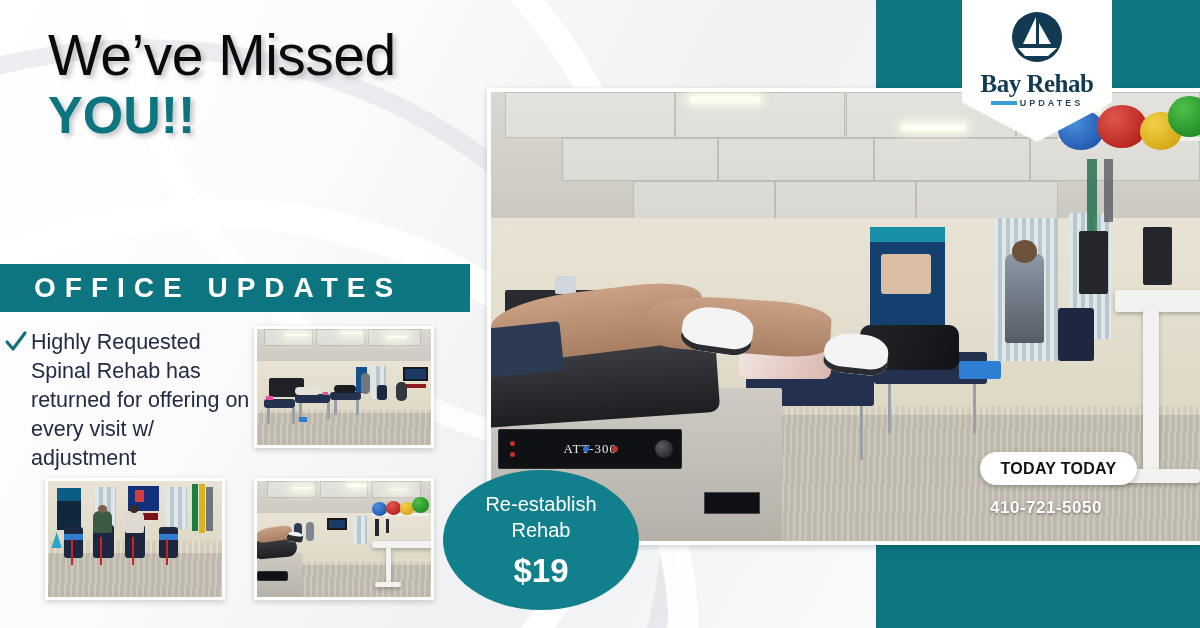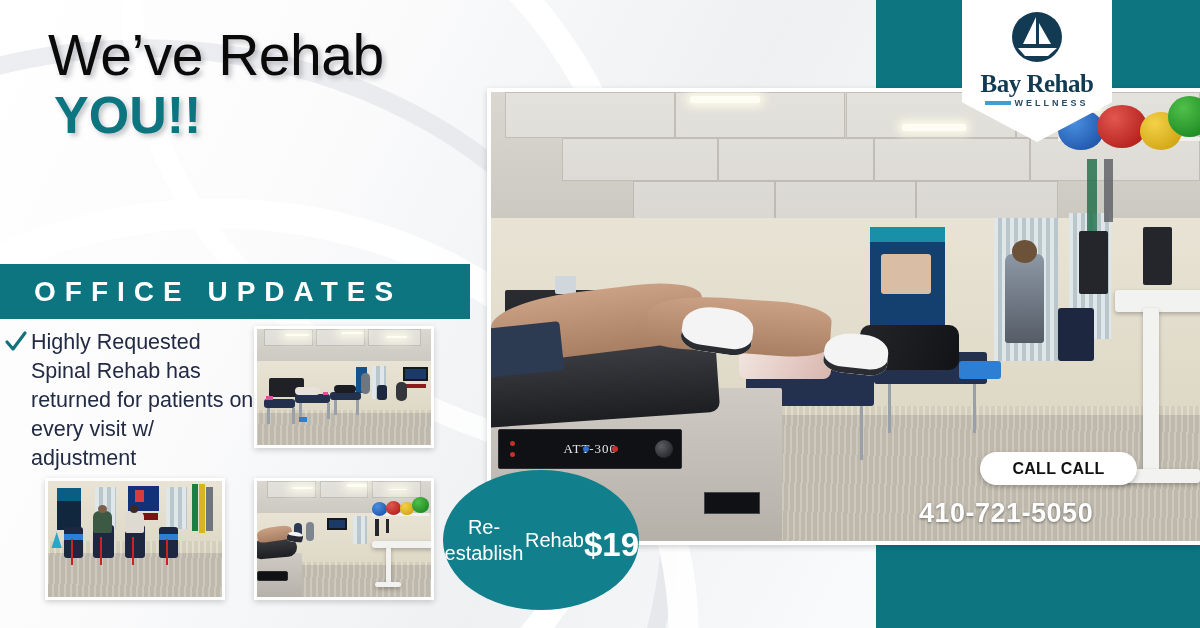--- a/index.html
+++ b/index.html
@@ -54,30 +54,29 @@
   }
   .h-line1 {
     font-size:57px; line-height:62px; font-weight:400; color:#0a0a0a;
     letter-spacing:-.5px;
     text-shadow:3px 3px 5px rgba(120,120,128,.45);
   }
   .h-line2 {
     font-size:52px; line-height:58px; font-weight:700; color:#0d7580;
     letter-spacing:0px;
     text-shadow:3px 3px 5px rgba(120,125,130,.45);
-    margin-left:6px;
   }
   .subcopy {
     position:absolute; left:48px; top:155px; width:392px;
     font-size:19.5px; line-height:28.5px; color:#15161a; font-weight:400;
   }
 
   
   .updates-bar {
-    position:absolute; left:0; top:264px; width:470px; height:55px;
+    position:absolute; left:0; top:264px; width:470px; height:48px;
     background:#0d7580;
     display:flex; align-items:center;
   }
   .updates-bar span {
     color:#ffffff; font-size:28px; font-weight:700;
     letter-spacing:9px; padding-left:34px;
   }
 
   
   .bullet {
@@ -156,37 +155,37 @@
               border-radius:40% 30% 25% 20%; }
   .shoe { position:absolute; background:#f4f4f4; border-radius:45% 40% 30% 30%;
           box-shadow:inset 0 -6px 0 #2a2c31; }
   .desk-white { position:absolute; background:#f2f2f0; border-radius:3px;
                 box-shadow:0 2px 4px rgba(0,0,0,.25); }
 
   
   .price-circle {
     position:absolute; left:443px; top:470px; width:196px; height:140px;
     background:#12808c; border-radius:50%;
-    display:flex; flex-direction:row; align-items:center; justify-content:flex-start;
+    display:flex; flex-direction:column; align-items:center; justify-content:center;
     color:#fff;
   }
   .price-top { font-size:20px; line-height:26px; font-weight:400; text-align:center; }
   .price-amt { font-size:33px; font-weight:700; line-height:38px; margin-top:9px; }
 
   
   .call-pill {
     position:absolute; left:980px; top:452px; width:157px; height:33px;
     background:#fff; border-radius:17px;
     display:flex; align-items:center; justify-content:center;
     box-shadow:0 2px 5px rgba(0,0,0,.25);
   }
   .call-pill span { font-size:16px; font-weight:700; color:#111; letter-spacing:.3px; }
   .phone {
-    position:absolute; left:919px; top:498px; width:200px;
-    text-align:left; color:#fff; font-size:27px; font-weight:700;
+    position:absolute; left:946px; top:498px; width:200px;
+    text-align:center; color:#fff; font-size:17px; font-weight:700;
     letter-spacing:.5px; text-shadow:0 1px 3px rgba(0,0,0,.45);
   }
 
   
   .pennant {
     position:absolute; left:962px; top:0; width:150px; height:142px;
     background:#ffffff;
     clip-path:polygon(0 0, 100% 0, 100% 72%, 50% 100%, 0 72%);
     display:flex; flex-direction:column; align-items:center;
     padding-top:10px;
@@ -309,35 +308,35 @@
         <div class="att-dot" style="left:6%;top:30%;width:5px;height:5px;background:#c4302b;"></div>
         <div class="att-dot" style="left:6%;top:58%;width:5px;height:5px;background:#c4302b;"></div>
         <div class="att-dot" style="left:46%;top:42%;width:6px;height:6px;background:#2f6fd0;"></div>
         <div class="att-dot" style="left:62%;top:42%;width:6px;height:6px;background:#c4302b;"></div>
       </div>
       <div class="sticker" style="left:30%;top:89%;width:8%;height:5%;"></div>
     </div>
   </div>
 
   <div class="headline">
-    <div class="h-line1">We’ve Rehab</div>
+    <div class="h-line1">We’ve Missed</div>
     <div class="h-line2">YOU!!</div>
   </div>
 
   <div class="updates-bar">
     <span>OFFICE UPDATES</span>
   </div>
 
   <div class="bullet">
     <span class="check">
       <svg width="24" height="24" viewBox="0 0 24 24">
         <path d="M3 12 L9 19 L21 3" fill="none" stroke="#13707d" stroke-width="3.2" stroke-linecap="round" stroke-linejoin="round"></path>
       </svg>
     </span>
-    <span class="bullet-text">Highly Requested Spinal Rehab has returned for patients on every visit w/ adjustment</span>
+    <span class="bullet-text">Highly Requested Spinal Rehab has returned for offering on every visit w/ adjustment</span>
   </div>
 
   <div class="photo thumb1">
     <div class="room">
       <div class="ceil">
         <div class="tile" style="left:4%;top:0;width:28%;height:48%"></div>
         <div class="tile" style="left:34%;top:0;width:28%;height:48%"></div>
         <div class="tile" style="left:64%;top:0;width:30%;height:48%"></div>
         <div class="light" style="left:16%;top:14%;width:14%;height:7%"></div>
         <div class="light" style="left:48%;top:8%;width:13%;height:7%"></div>
@@ -445,33 +444,33 @@
     </div>
   </div>
 
   <div class="price-circle">
     <div class="price-top">Re-establish</div>
     <div class="price-top">Rehab</div>
     <div class="price-amt">$19</div>
   </div>
 
   <div class="call-pill">
-    <span>CALL CALL</span>
+    <span>TODAY TODAY</span>
   </div>
   <div class="phone">410-721-5050</div>
 
   <div class="pennant">
     <span class="logo-mark">
       <svg viewBox="0 0 72 60" width="72" height="60">
         <circle cx="36" cy="27" r="25" fill="#123a52"></circle>
         <path d="M35 7 L35 34 L22 34 Z" fill="#ffffff"></path>
         <path d="M38 13 L38 34 L50 34 Z" fill="#ffffff"></path>
         <path d="M17 38 L56 38 L47 46 L24 46 Z" fill="#ffffff"></path>
       </svg>
     </span>
     <div class="logo-name">Bay Rehab</div>
     <div class="logo-sub">
       <span class="logo-bar"></span>
-      <span class="logo-sub-text">WELLNESS</span>
+      <span class="logo-sub-text">UPDATES</span>
     </div>
   </div>
 
 </div>
 
 </body></html>

